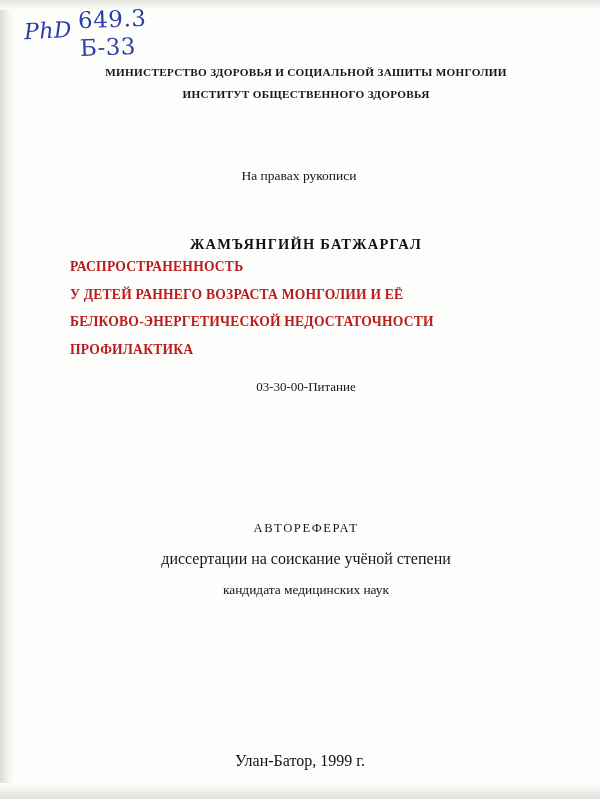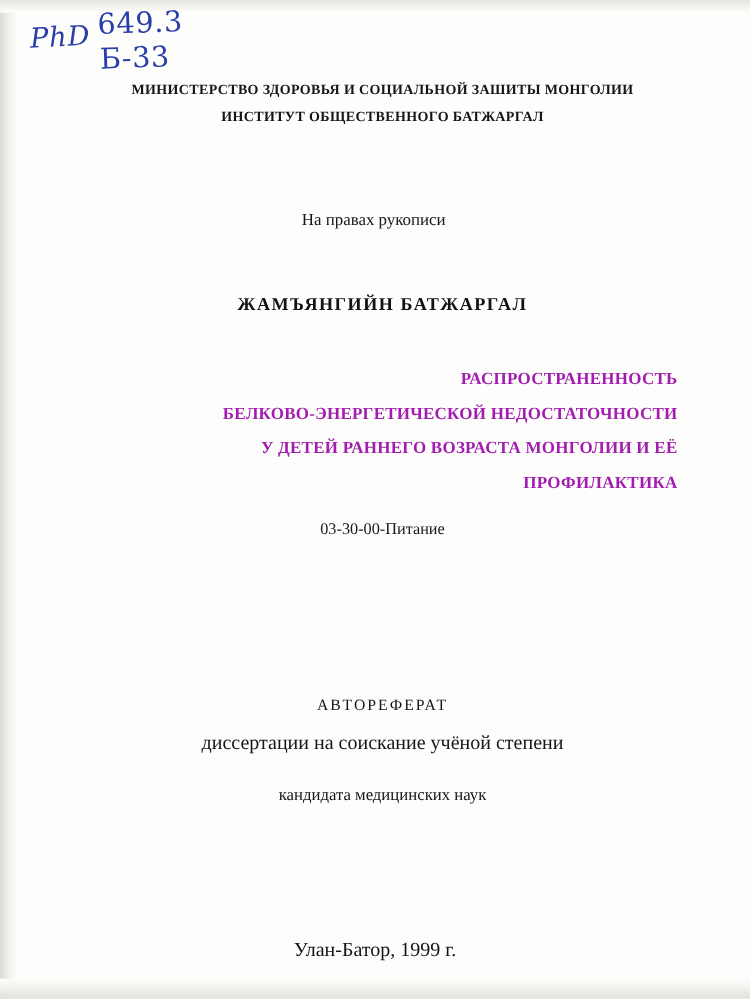--- a/index.html
+++ b/index.html
@@ -102,27 +102,26 @@
   .author {
     margin-top: 52px;
     text-align: center;
     font-size: 14.5px;
     font-weight: bold;
     letter-spacing: 1.2px;
     color: #101218;
   }
 
   .title {
-    margin-top: 36px;
-    text-align: right;
+    text-align: left;
     font-size: 13.6px;
     font-weight: bold;
     line-height: 2.05;
     letter-spacing: 0.2px;
-    color: #a21caf;
+    color: #b91c1c;
   }
   .title .line {
     display: block;
   }
 
   .specialty {
     margin-top: 15px;
     text-align: center;
     font-size: 13px;
     color: #16171c;
@@ -135,21 +134,21 @@
   }
   .abstract-heading {
     font-size: 12.6px;
     letter-spacing: 1.6px;
   }
   .abstract-line {
     margin-top: 14px;
     font-size: 16px;
   }
   .abstract-line2 {
-    margin-top: 24px;
+    margin-top: 14px;
     font-size: 13.4px;
   }
   .abstract-en {
     margin-top: 15px;
     font-size: 13.6px;
     font-family: "Liberation Serif", serif;
   }
 
   .place-date {
     position: absolute;
@@ -171,31 +170,31 @@
   <div class="scan-edge-bottom"></div>
 
   <div class="handwriting hw-phd">PhD</div>
   <div class="handwriting hw-num">649.3</div>
   <div class="handwriting hw-code">Б-33</div>
 
   <div class="content">
 
     <div class="org-block">
       <div>МИНИСТЕРСТВО ЗДОРОВЬЯ И СОЦИАЛЬНОЙ ЗАШИТЫ МОНГОЛИИ</div>
-      <div>ИНСТИТУТ ОБЩЕСТВЕННОГО БАТЖАРГАЛ</div>
+      <div>ИНСТИТУТ ОБЩЕСТВЕННОГО ЗДОРОВЬЯ</div>
     </div>
 
     <div class="manuscript-note">На правах рукописи</div>
 
     <div class="author">ЖАМЪЯНГИЙН   БАТЖАРГАЛ</div>
 
     <div class="title">
       <span class="line">РАСПРОСТРАНЕННОСТЬ</span>
+      <span class="line">У ДЕТЕЙ РАННЕГО ВОЗРАСТА МОНГОЛИИ И ЕЁ</span>
       <span class="line">БЕЛКОВО-ЭНЕРГЕТИЧЕСКОЙ НЕДОСТАТОЧНОСТИ</span>
-      <span class="line">У ДЕТЕЙ РАННЕГО ВОЗРАСТА МОНГОЛИИ И ЕЁ</span>
       <span class="line">ПРОФИЛАКТИКА</span>
     </div>
 
     <div class="specialty">03-30-00-Питание</div>
 
     <div class="abstract-block">
       <div class="abstract-heading">АВТОРЕФЕРАТ</div>
       <div class="abstract-line">диссертации на соискание учёной степени</div>
       <div class="abstract-line2">кандидата медицинских наук</div>
     </div>

